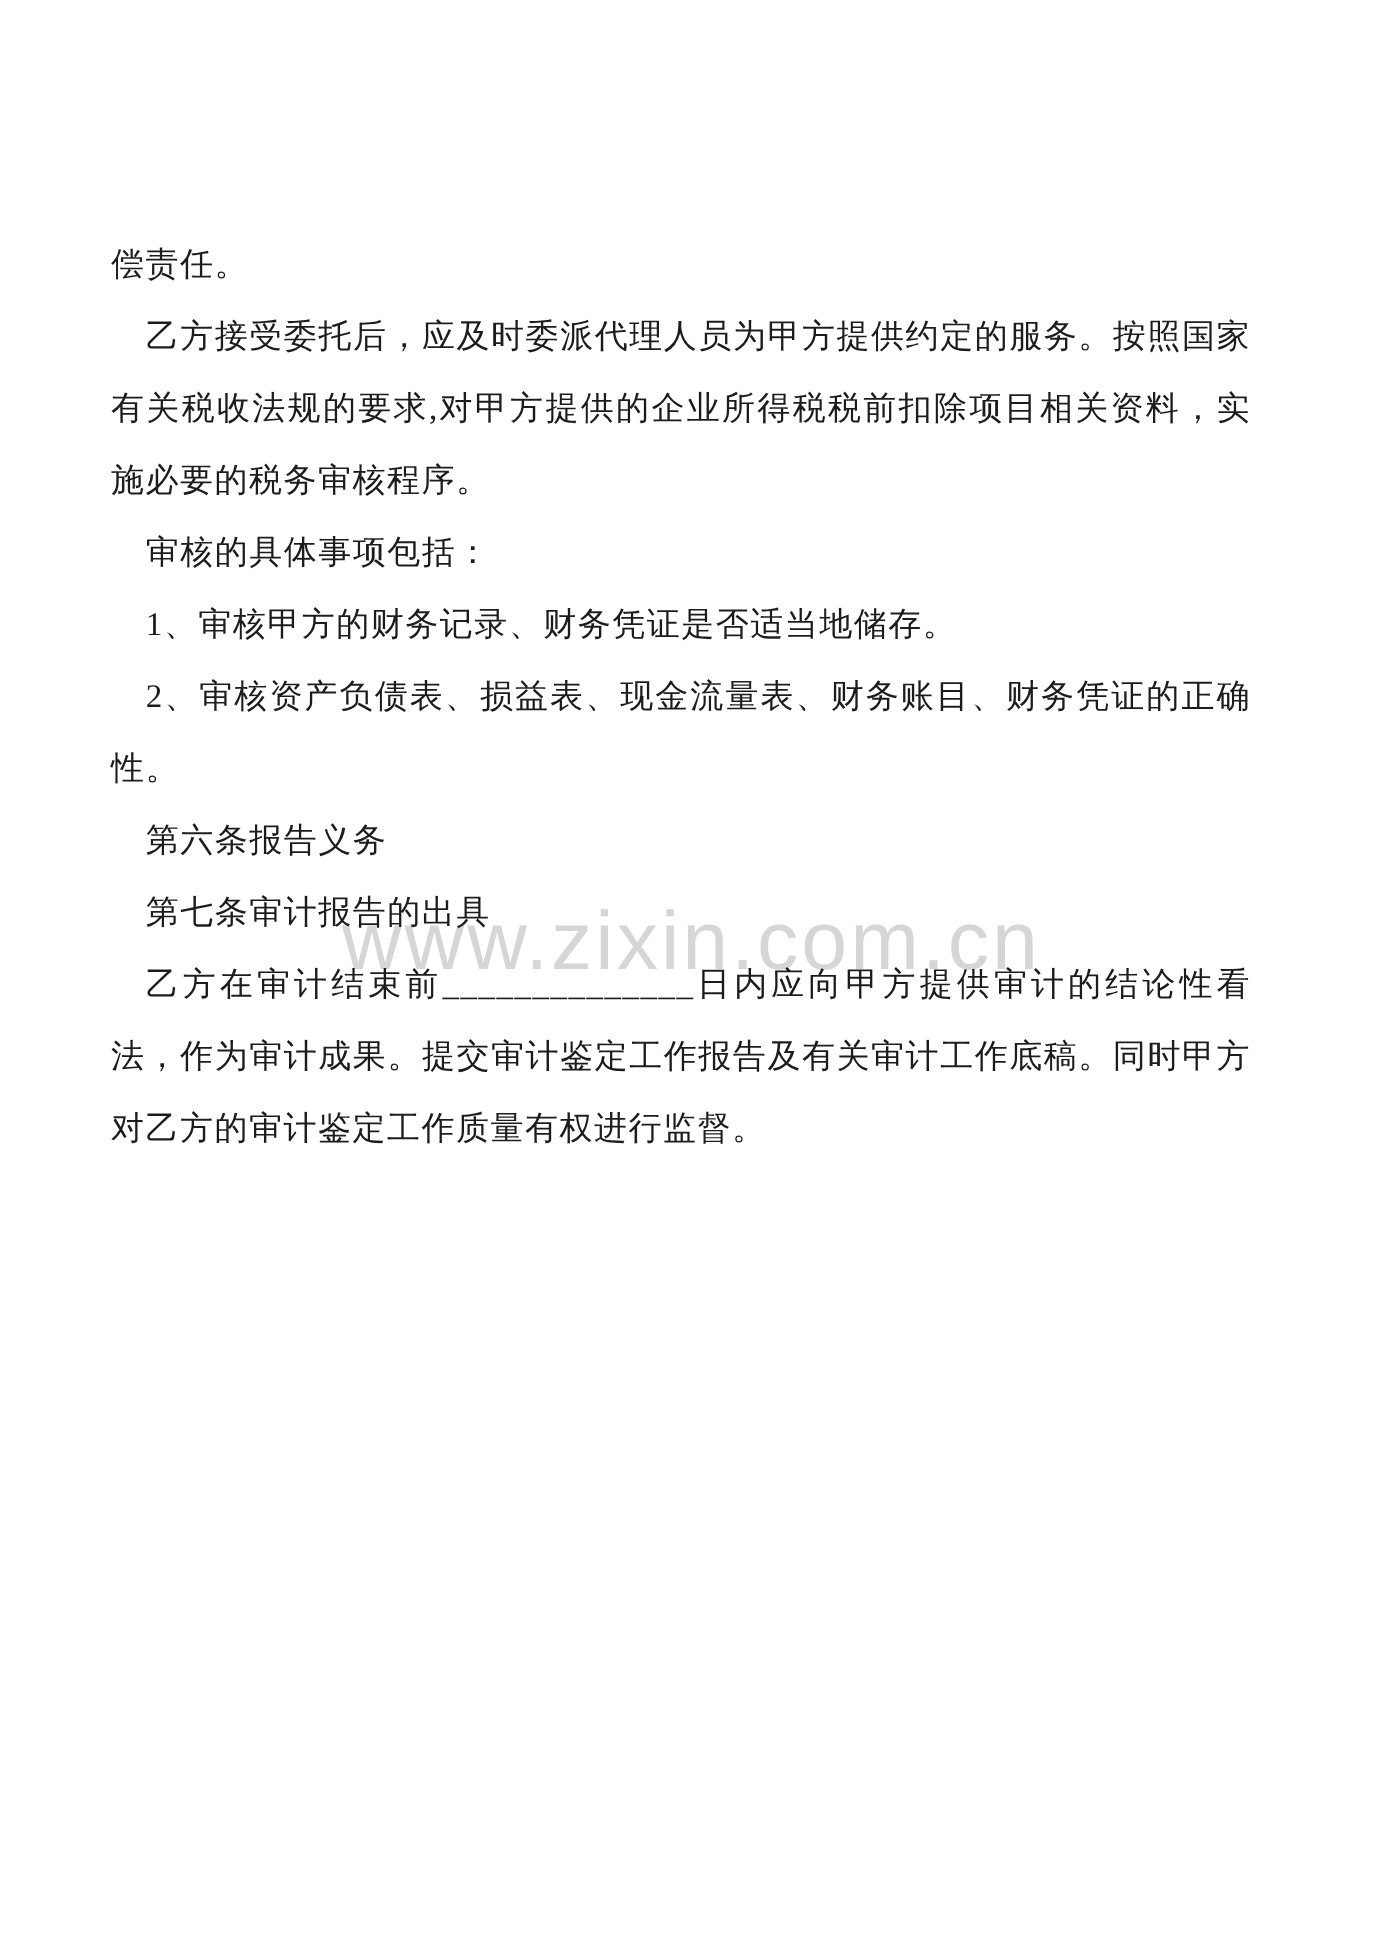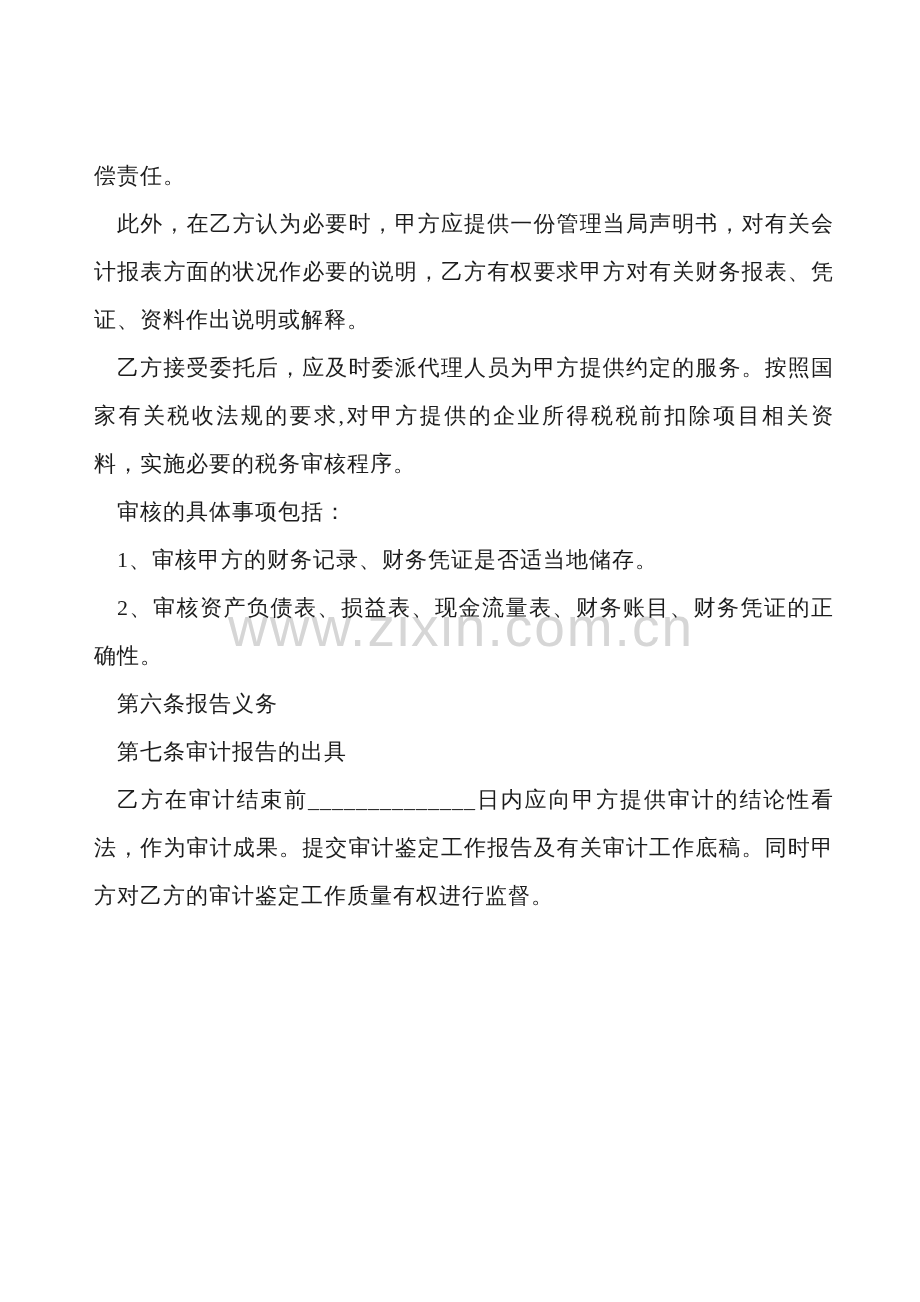--- a/index.html
+++ b/index.html
@@ -27,21 +27,21 @@
     color: #d6d6d6;
     white-space: nowrap;
     user-select: none;
   }
   .content {
     position: absolute;
     left: 0;
     top: 152px;
     right: 0;
     z-index: 1;
-    padding: 0 86px 0 94px;
+    padding: 0 86px 0 74px;
     color: #1c1c1c;
     font-size: 22px;
     line-height: 48px;
     letter-spacing: 1px;
     text-align: justify;
   }
   .para {
     margin: 0;
     text-indent: 1.05em;
     word-break: break-all;
@@ -52,21 +52,20 @@
 </style>
 </head>
 <body>
 
 <div class="page">
 
   <div class="watermark">www.zixin.com.cn</div>
 
   <div class="content">
     <p class="para continuation">偿责任。</p>
-    <p class="para">此外，在乙方认为必要时，甲方应提供一份管理当局声明书，对有关会计报表方面的状况作必要的说明，乙方有权要求甲方对有关财务报表、凭证、资料作出说明或解释。</p>
     <p class="para">乙方接受委托后，应及时委派代理人员为甲方提供约定的服务。按照国家有关税收法规的要求,对甲方提供的企业所得税税前扣除项目相关资料，实施必要的税务审核程序。</p>
     <p class="para">审核的具体事项包括：</p>
     <p class="para">1、审核甲方的财务记录、财务凭证是否适当地储存。</p>
     <p class="para">2、审核资产负债表、损益表、现金流量表、财务账目、财务凭证的正确性。</p>
     <p class="para">第六条报告义务</p>
     <p class="para">第七条审计报告的出具</p>
     <p class="para">乙方在审计结束前______________日内应向甲方提供审计的结论性看法，作为审计成果。提交审计鉴定工作报告及有关审计工作底稿。同时甲方对乙方的审计鉴定工作质量有权进行监督。</p>
   </div>
 
 </div>

